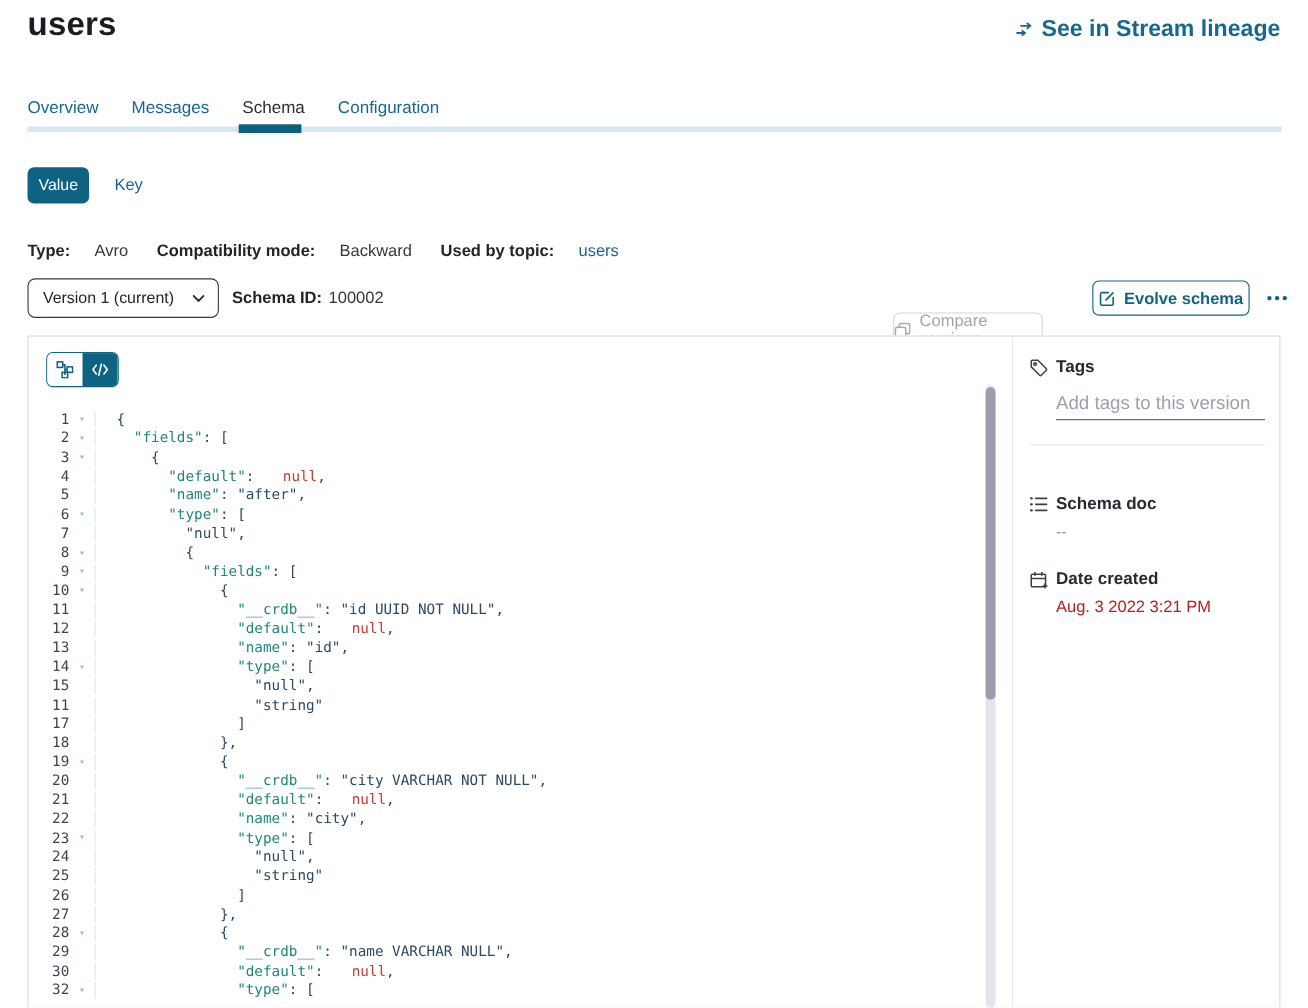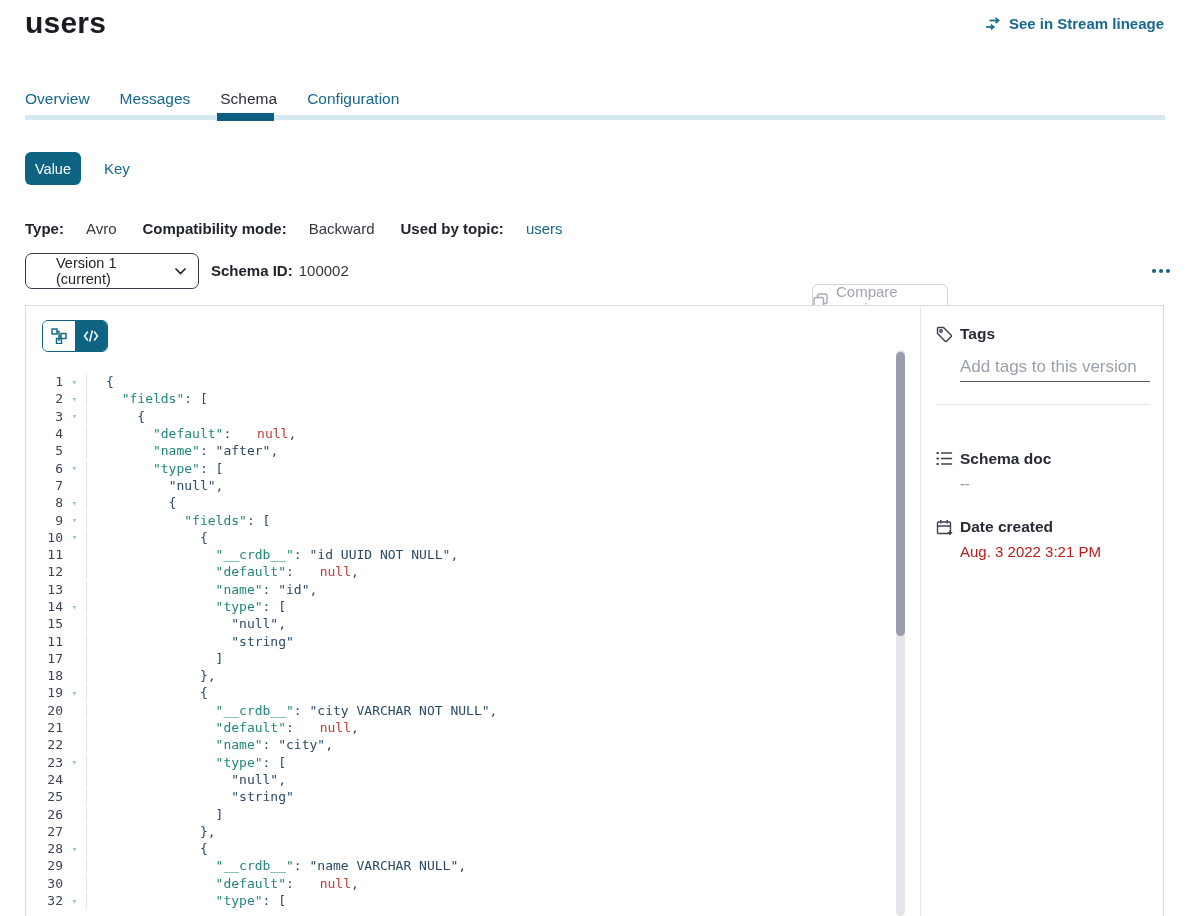--- a/index.html
+++ b/index.html
@@ -4,21 +4,21 @@
 <style>
   * { margin:0; padding:0; box-sizing:border-box; }
   html,body { width:1189px; height:916px; overflow:hidden; background:#fff;
     font-family:"Liberation Sans", sans-serif; color:#262a31; }
   .abs { position:absolute; }
   #page { position:relative; width:1189px; height:916px; background:#fff; }
 
   
   .page-title { left:25px; top:6px; font-size:30px; font-weight:700; color:#1a1c21; letter-spacing:.2px; }
   .lineage-link { top:15px; right:25px; display:flex; align-items:center; gap:7px;
-    color:#17688e; font-size:15px; font-weight:700; cursor:pointer; }
+    color:#17688e; font-size:21px; font-weight:700; cursor:pointer; }
 
   
   .tabs { left:25px; top:90px; display:flex; gap:30px; font-size:15.5px; }
   .tab { color:#17688e; cursor:pointer; }
   .tab.active { color:#2a2f36; font-weight:500; }
   .tab-track { left:25px; top:115px; width:1140px; height:5px; background:#d6e9f2; }
   .tab-active-bar { left:217px; top:113px; width:57px; height:8px; background:#0d5f80; }
 
   
   .value-btn { left:25px; top:152px; width:56px; height:33px; background:#0e6383; color:#fff;
@@ -28,21 +28,21 @@
   
   .meta-row { left:25px; top:220px; display:flex; gap:26px; font-size:15px; }
   .meta-group { display:flex; gap:22px; }
   .meta-label { font-weight:700; color:#20242b; }
   .meta-value { color:#33373f; }
   .meta-link { color:#17688e; cursor:pointer; }
 
   
   .version-select { left:25px; top:253px; width:174px; height:36px; border:1px solid #343947;
     border-radius:7px; background:#fff; display:flex; align-items:center; justify-content:space-between;
-    padding:0 12px 0 30px; font-size:14.5px; color:#23262d; cursor:pointer; }
+    padding:0 12px 0 13px; font-size:14.5px; color:#23262d; cursor:pointer; }
   .schema-id { left:211px; top:262px; font-size:15px; display:flex; gap:6px; }
   .btn { height:32px; border-radius:6px; background:#fff; display:flex; align-items:center;
     justify-content:center; gap:8px; font-size:15px; cursor:pointer; }
   .compare-btn { left:812px; top:255px; width:136px; border:1px solid #d3d5db; color:#a0a5ad;margin-top:29px; }
   .evolve-btn { left:993px; top:255px; width:143px; border:1px solid #116384; color:#116384; font-weight:700; }
   .more-btn { left:1146px; top:255px; width:30px; height:32px; display:flex; align-items:center;
     justify-content:center; gap:3px; cursor:pointer; }
   .more-btn i { width:4px; height:4px; border-radius:50%; background:#116384; }
 
   
@@ -149,20 +149,29 @@
   <div class="abs btn compare-btn">
     <span style="display:flex">
       <svg width="15" height="15" viewBox="0 0 15 15" fill="none" stroke="#a7abb5" stroke-width="1.4">
         <rect x="4.5" y="1" width="9.5" height="9.5" rx="2"></rect>
         <rect x="1" y="4.5" width="9.5" height="9.5" rx="2" fill="#fff"></rect>
       </svg>
     </span>
     <span>Compare versions</span>
   </div>
 
+  <div class="abs btn evolve-btn">
+    <span style="display:flex">
+      <svg width="15" height="15" viewBox="0 0 15 15" fill="none" stroke="currentColor" stroke-width="1.5">
+        <path d="M9 2 H2.8 A1.3 1.3 0 0 0 1.5 3.3 V12.2 A1.3 1.3 0 0 0 2.8 13.5 H11.7 A1.3 1.3 0 0 0 13 12.2 V6"></path>
+        <path d="M6 9 L13.2 1.8"></path>
+      </svg>
+    </span>
+    <span>Evolve schema</span>
+  </div>
 
   <div class="abs more-btn">
     <i></i>
       <i></i>
       <i></i>
   </div>
 
   <div class="abs card"></div>
 
   <div class="abs seg-toggle">

